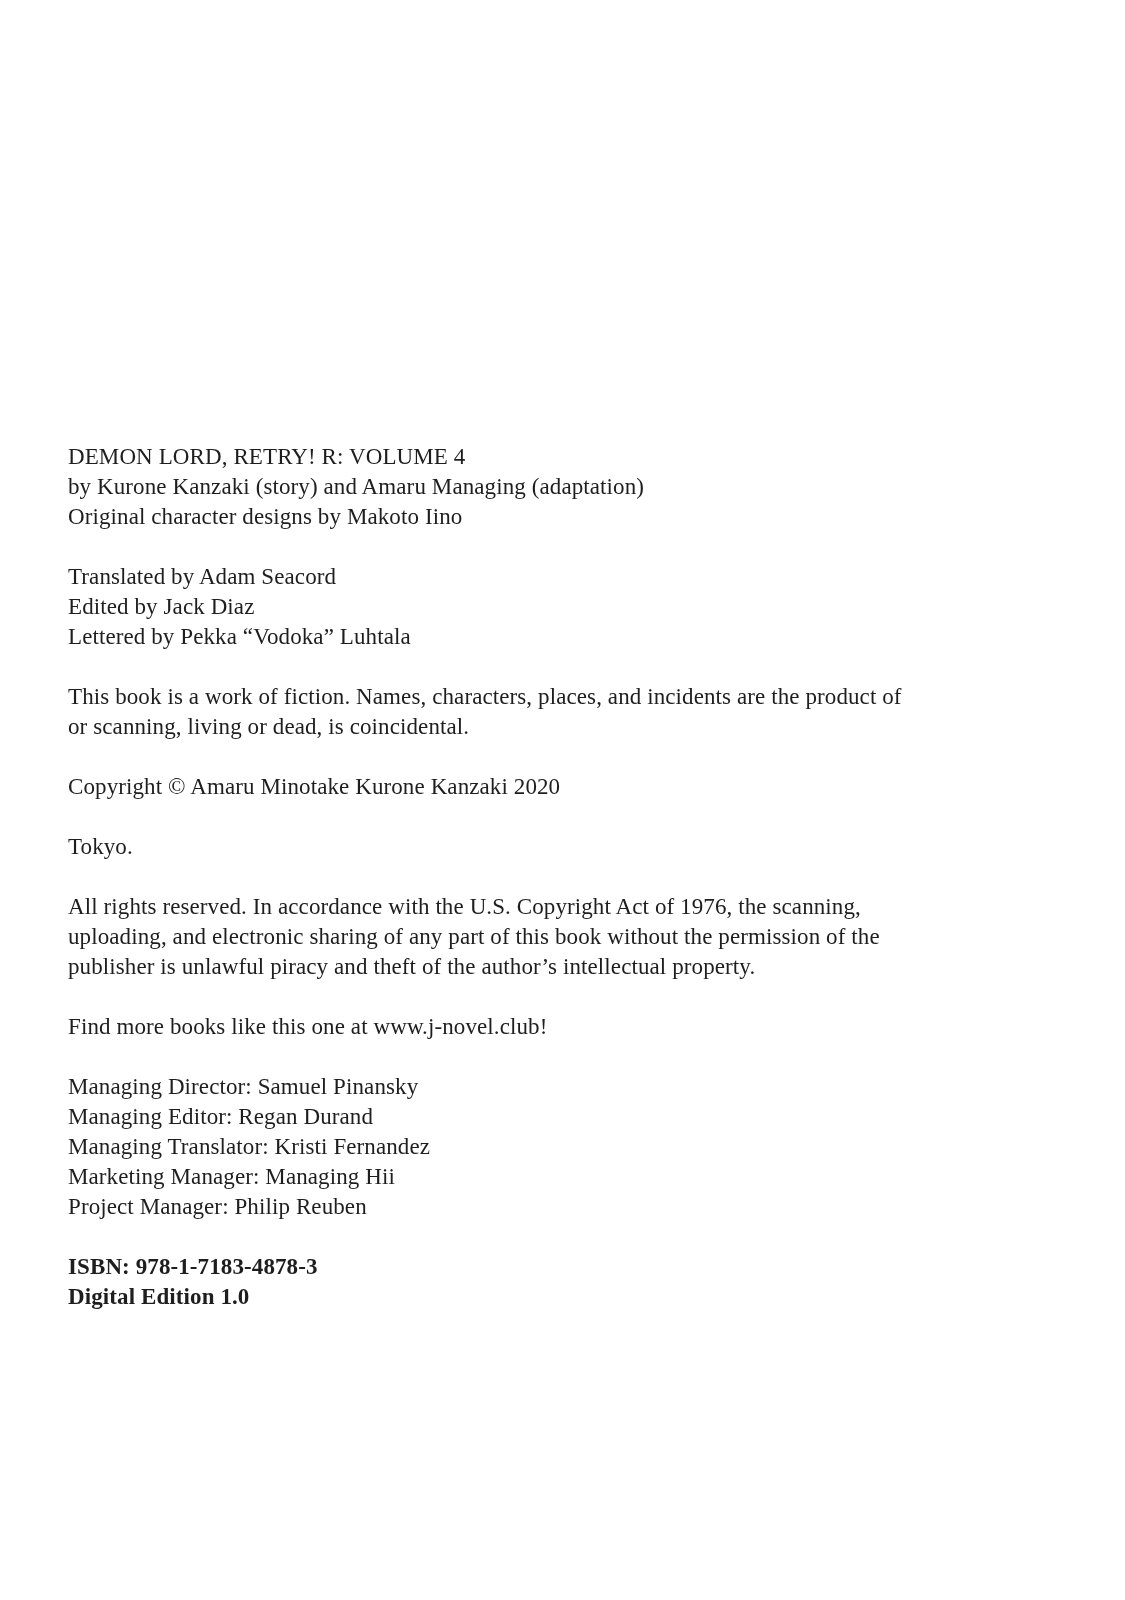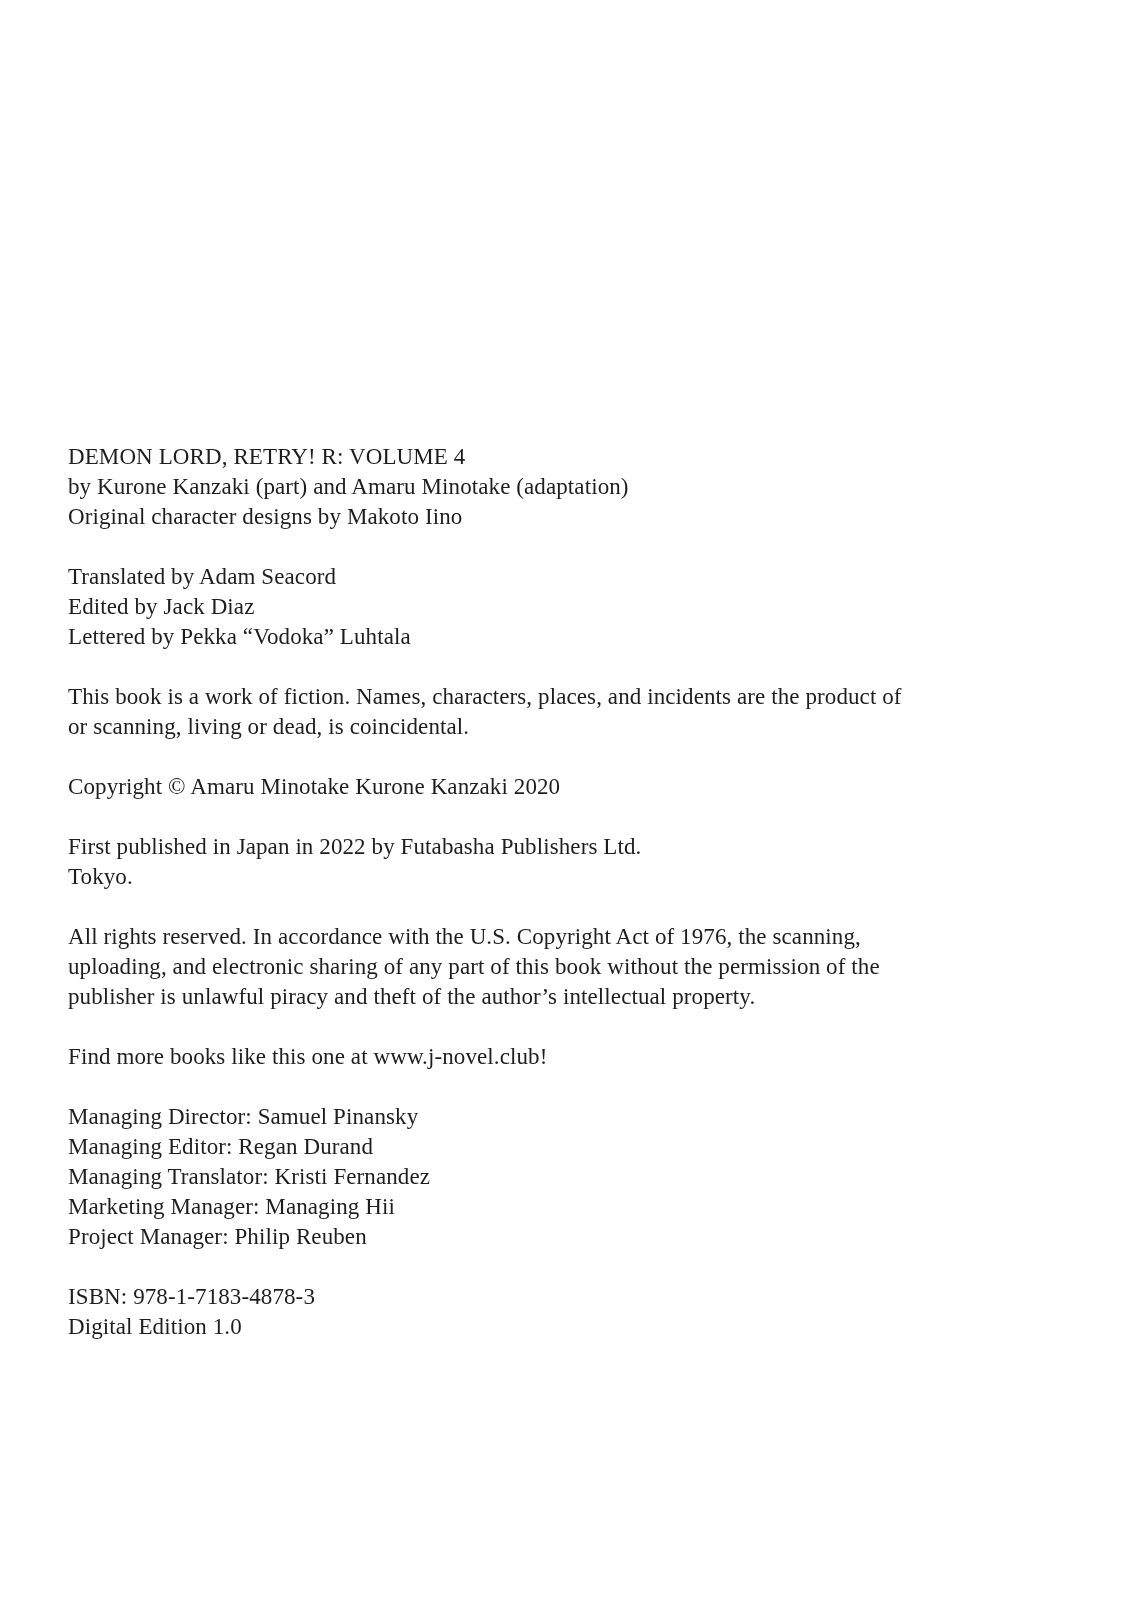--- a/index.html
+++ b/index.html
@@ -19,57 +19,57 @@
     height: 1600px;
     box-sizing: border-box;
     padding: 442px 60px 0 68px;
     background: #ffffff;
   }
   .block {
     margin: 0 0 30px 0;
   }
   .block:last-child {
     margin-bottom: 0;
+    font-weight: bold;
   }
   .line {
     display: block;
     font-size: 23px;
     line-height: 30px;
     white-space: nowrap;
     letter-spacing: 0.1px;
   }
 </style>
 </head>
 <body>
 
 <div class="page">
 
   <div class="block">
     <span class="line">DEMON LORD, RETRY! R: VOLUME 4</span>
-    <span class="line">by Kurone Kanzaki (part) and Amaru Minotake (adaptation)</span>
+    <span class="line">by Kurone Kanzaki (story) and Amaru Managing (adaptation)</span>
     <span class="line">Original character designs by Makoto Iino</span>
   </div>
 
   <div class="block">
     <span class="line">Translated by Adam Seacord</span>
     <span class="line">Edited by Jack Diaz</span>
     <span class="line">Lettered by Pekka “Vodoka” Luhtala</span>
   </div>
 
   <div class="block">
     <span class="line">This book is a work of fiction. Names, characters, places, and incidents are the product of</span>
     <span class="line">or scanning, living or dead, is coincidental.</span>
   </div>
 
   <div class="block">
     <span class="line">Copyright © Amaru Minotake Kurone Kanzaki 2020</span>
   </div>
 
   <div class="block">
-    <span class="line">First published in Japan in 2022 by Futabasha Publishers Ltd.</span>
     <span class="line">Tokyo.</span>
   </div>
 
   <div class="block">
     <span class="line">All rights reserved. In accordance with the U.S. Copyright Act of 1976, the scanning,</span>
     <span class="line">uploading, and electronic sharing of any part of this book without the permission of the</span>
     <span class="line">publisher is unlawful piracy and theft of the author’s intellectual property.</span>
   </div>
 
   <div class="block">

